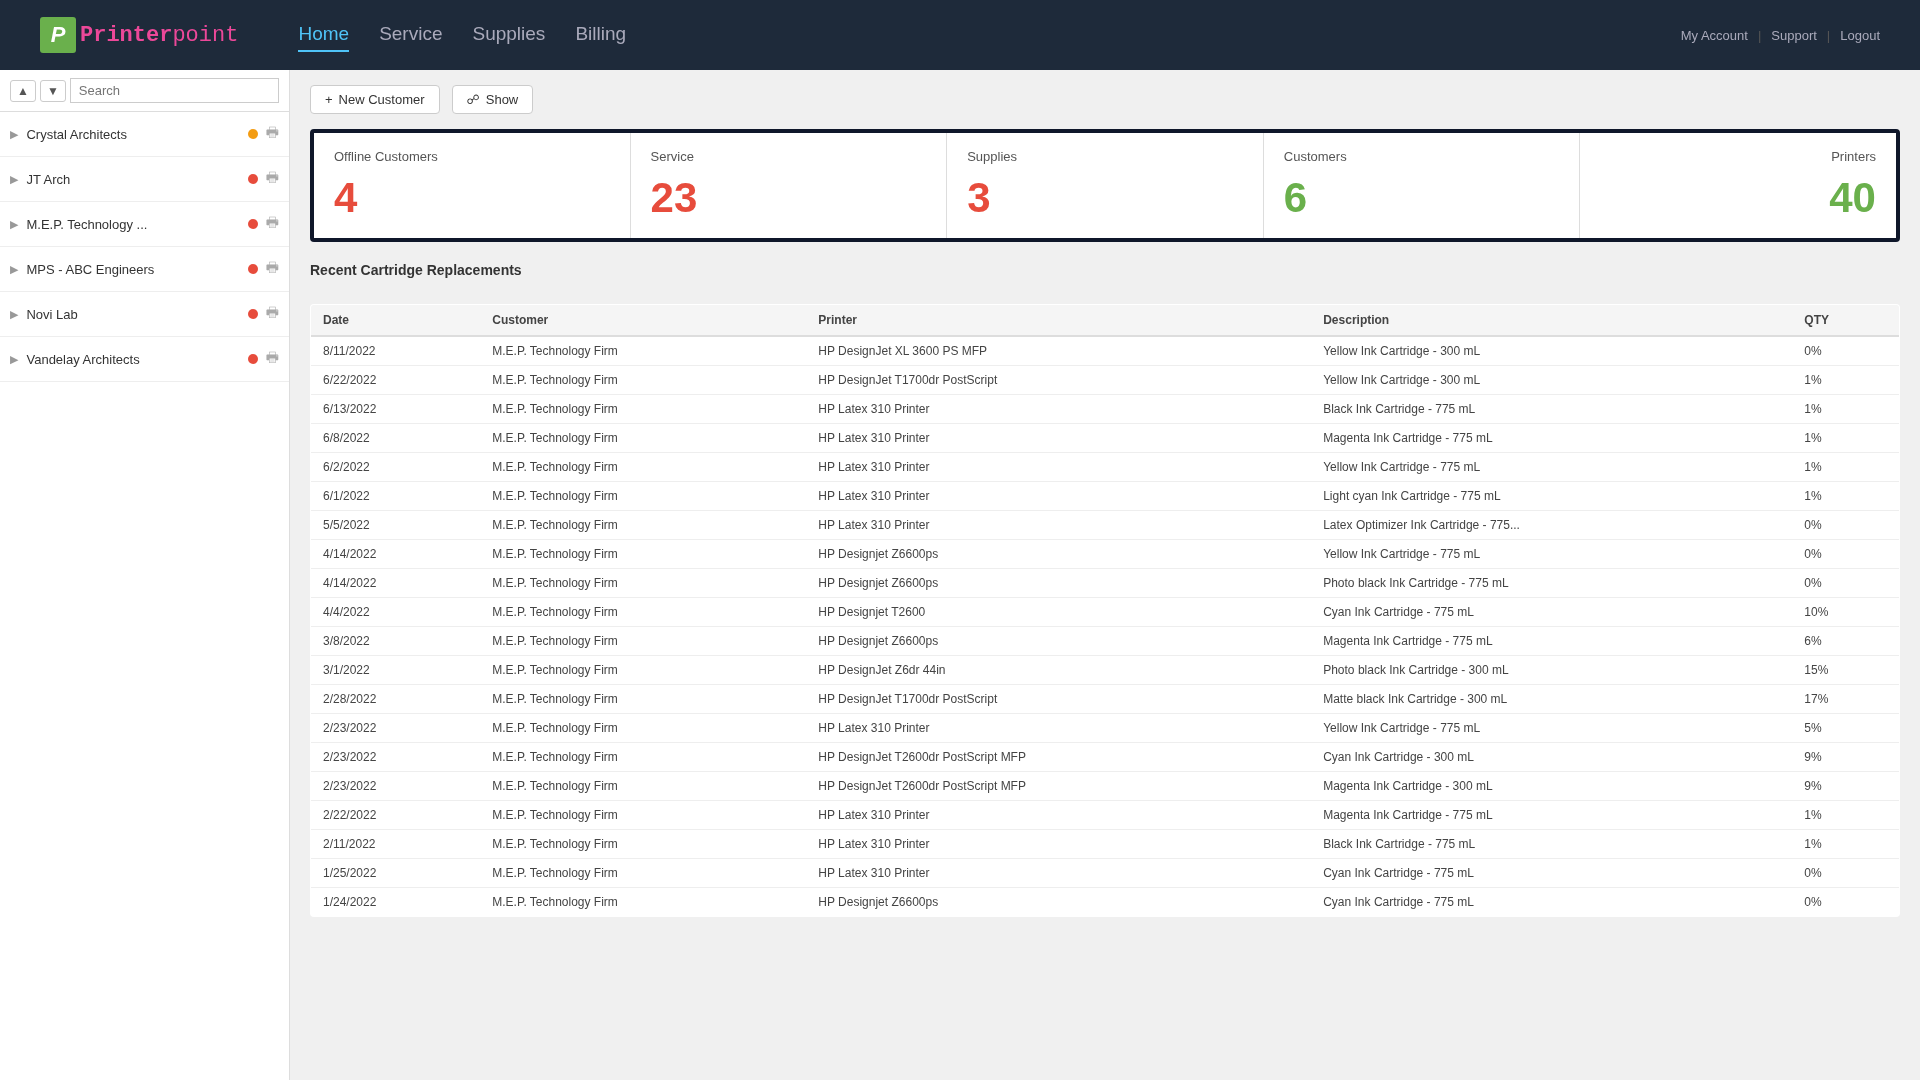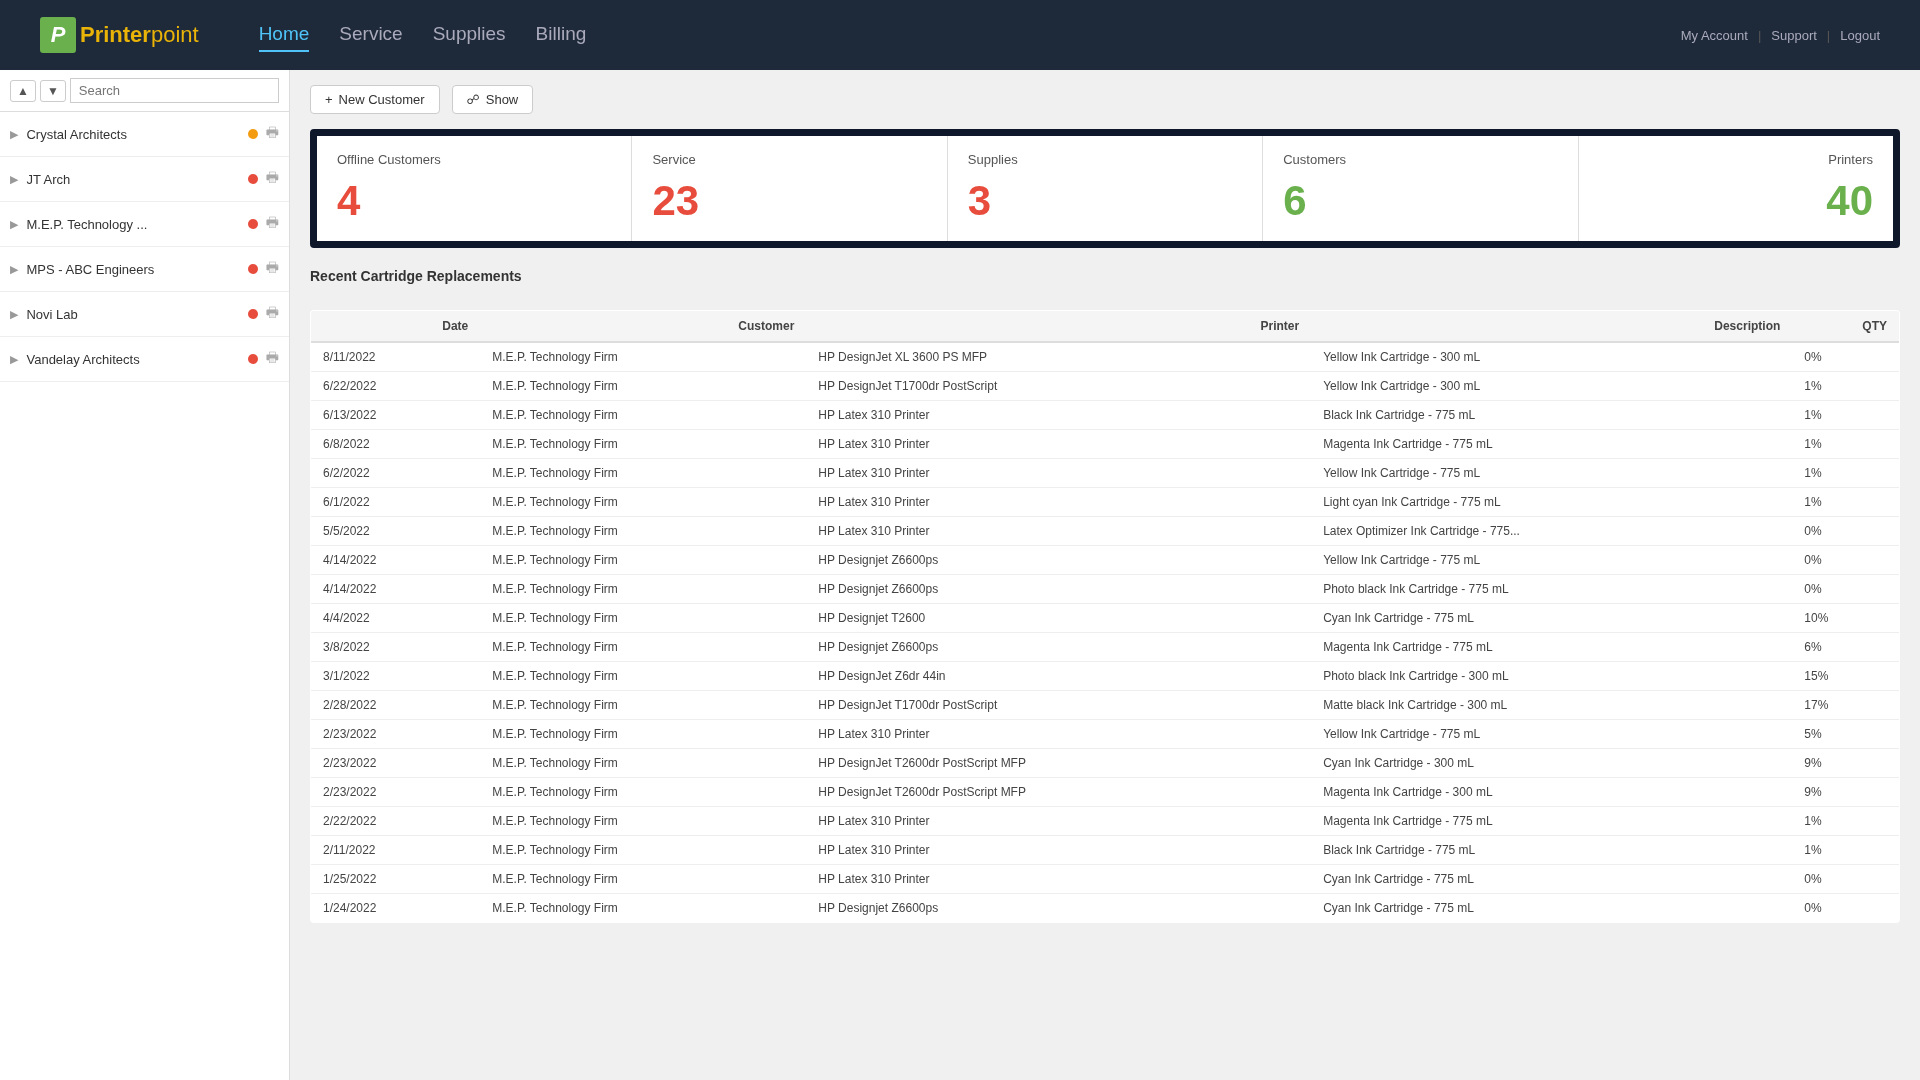--- a/index.html
+++ b/index.html
@@ -22,21 +22,21 @@
       background: #6ab04c;
       width: 36px;
       height: 36px;
       display: flex;
       align-items: center;
       justify-content: center;
       margin-right: 4px;
       border-radius: 3px;
     }
     .logo-box span { color: white; font-size: 22px; font-weight: bold; font-style: italic; }
-    .logo-text { color: #eab308; font-size: 22px; font-weight: 300; }
+    .logo-text { color: #ec4899; font-size: 22px; font-weight: 300; font-family: Liberation Mono, monospace; }
     .logo-text strong { font-weight: bold; }
     .nav-links { display: flex; gap: 30px; flex: 1; }
     .nav-links a {
       color: #aab;
       text-decoration: none;
       font-size: 19px;
       padding: 5px 0;
     }
     .nav-links a.active { color: #4fc3f7; border-bottom: 2px solid #4fc3f7; }
     .nav-right { display: flex; align-items: center; gap: 10px; color: #aab; font-size: 13px; text-align: center; }
@@ -130,21 +130,21 @@
       font-size: 13px;
       cursor: pointer;
       color: #333;
     }
 
     
     .stats-row {
       display: flex;
       gap: 0;
       margin-bottom: 20px;
-      border: 7px solid #0f172a;
+      border: 4px solid #0f172a;
       border-radius: 4px;
       overflow: hidden;
       background: #fff;
     }
     .stat-card {
       flex: 1;
       padding: 16px 20px;
       border-right: 1px solid #ddd;
       text-align: left;
     }
@@ -175,21 +175,21 @@
       background: #fff;
       border: 1px solid #ddd;
       border-radius: 4px;
       overflow: hidden;
     }
     .data-table thead tr {
       background: #f5f5f5;
       border-bottom: 2px solid #ddd;
     }
     .data-table thead th {
-      text-align: right;
+      text-align: left;
       padding: 8px 12px;
       font-size: 12px;
       font-weight: 600;
       color: #444;
     }
     .data-table tbody tr {
       border-bottom: 1px solid #eee;
     }
     .data-table tbody td {
       padding: 7px 12px;

